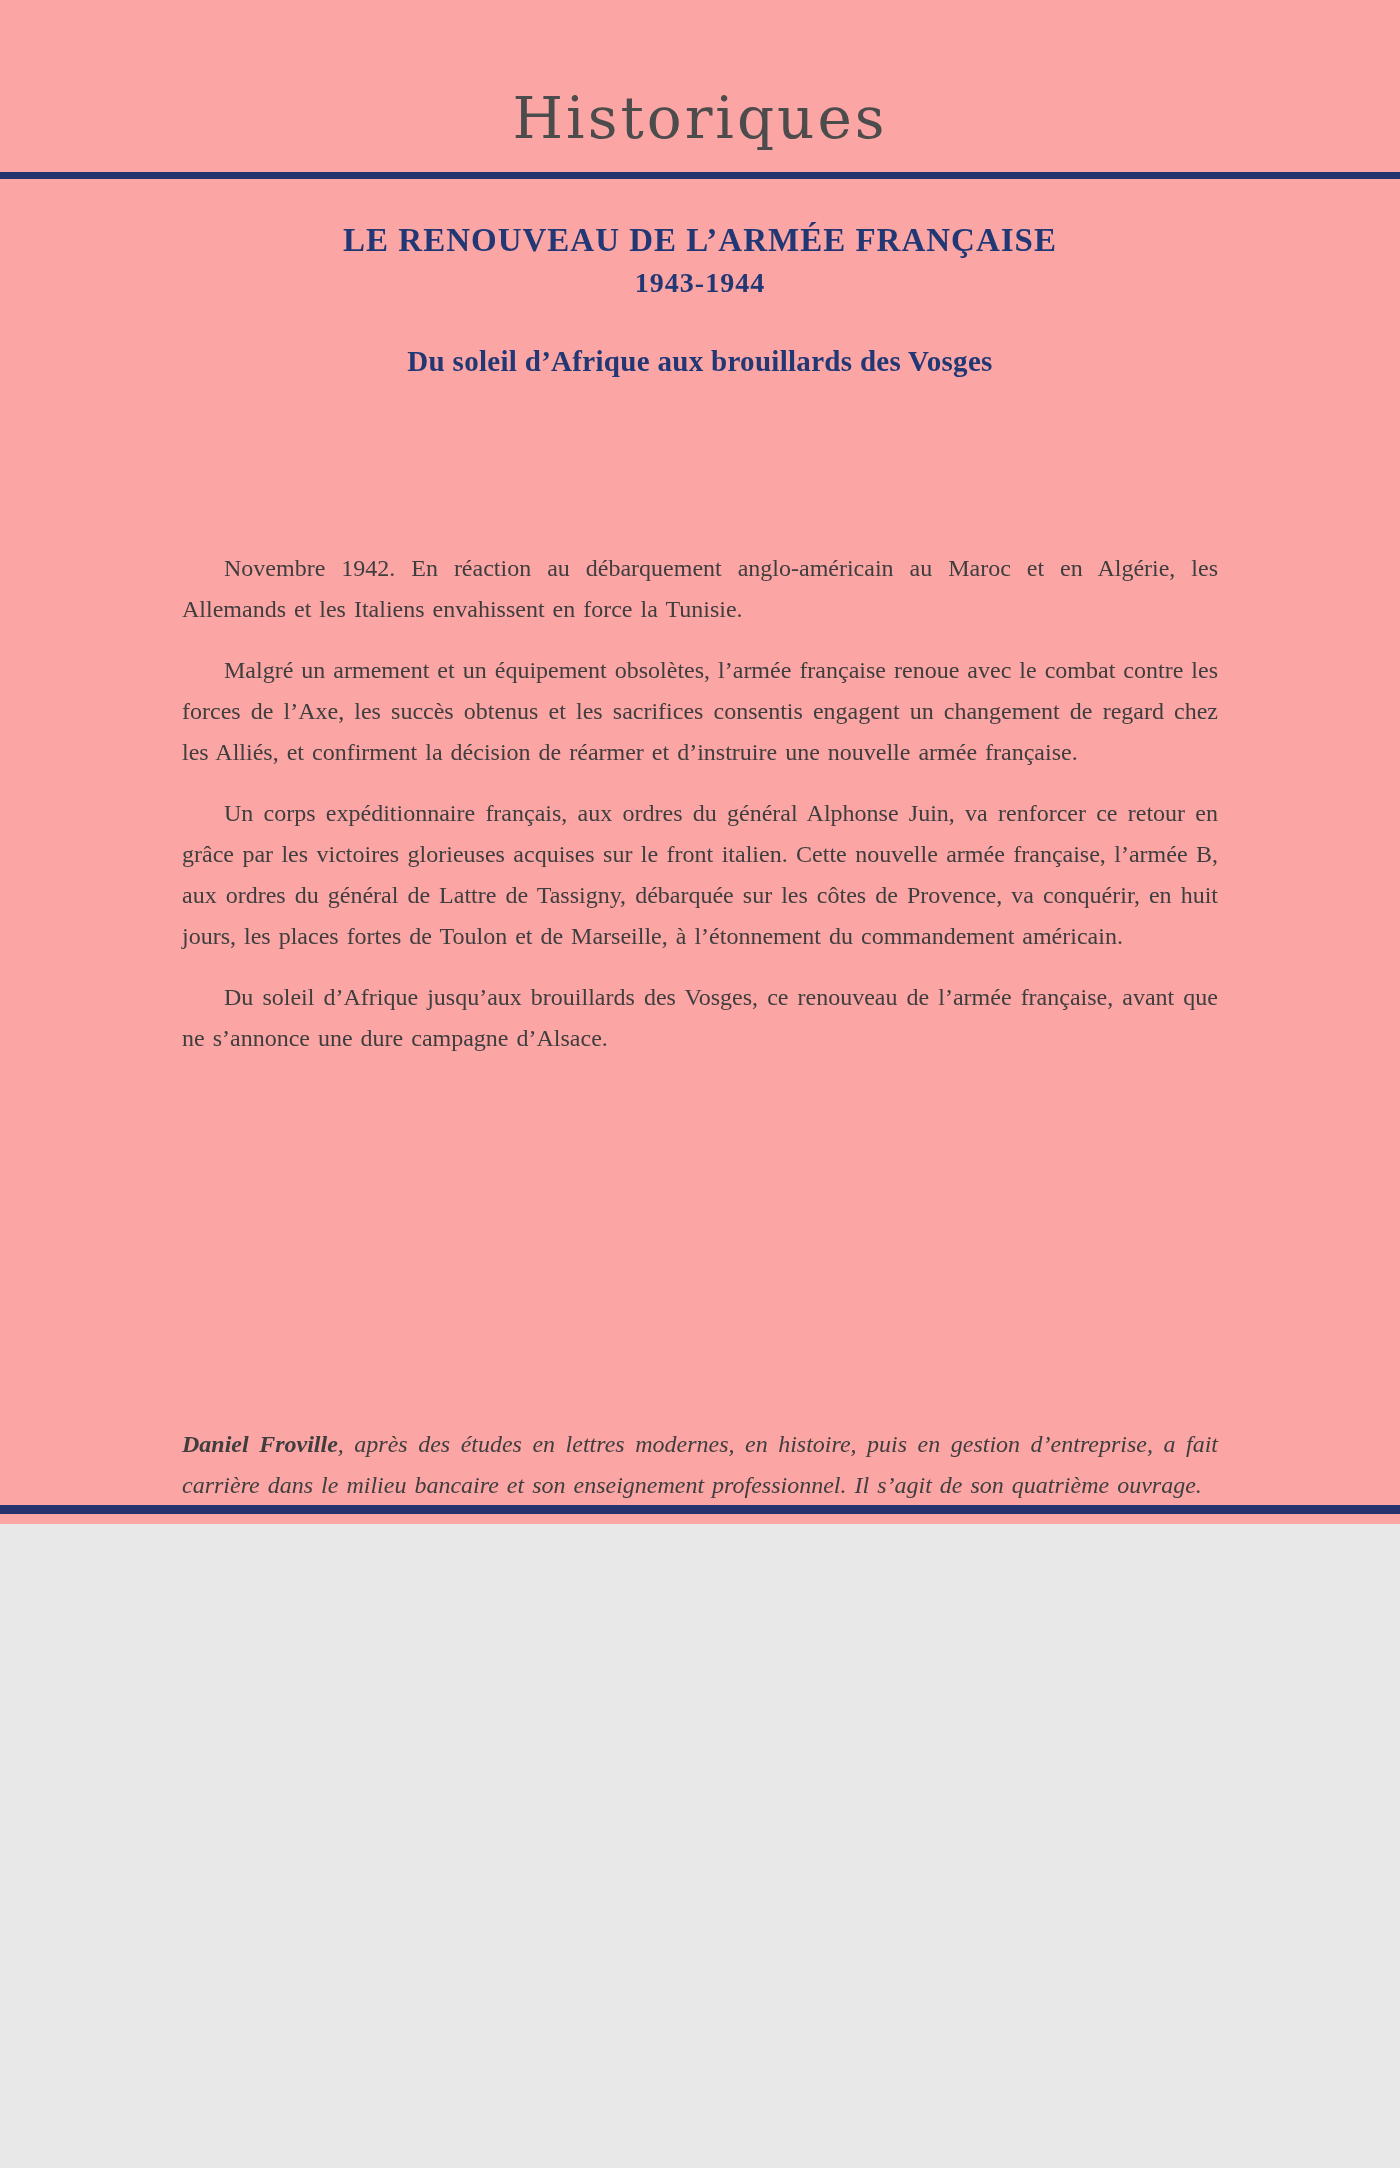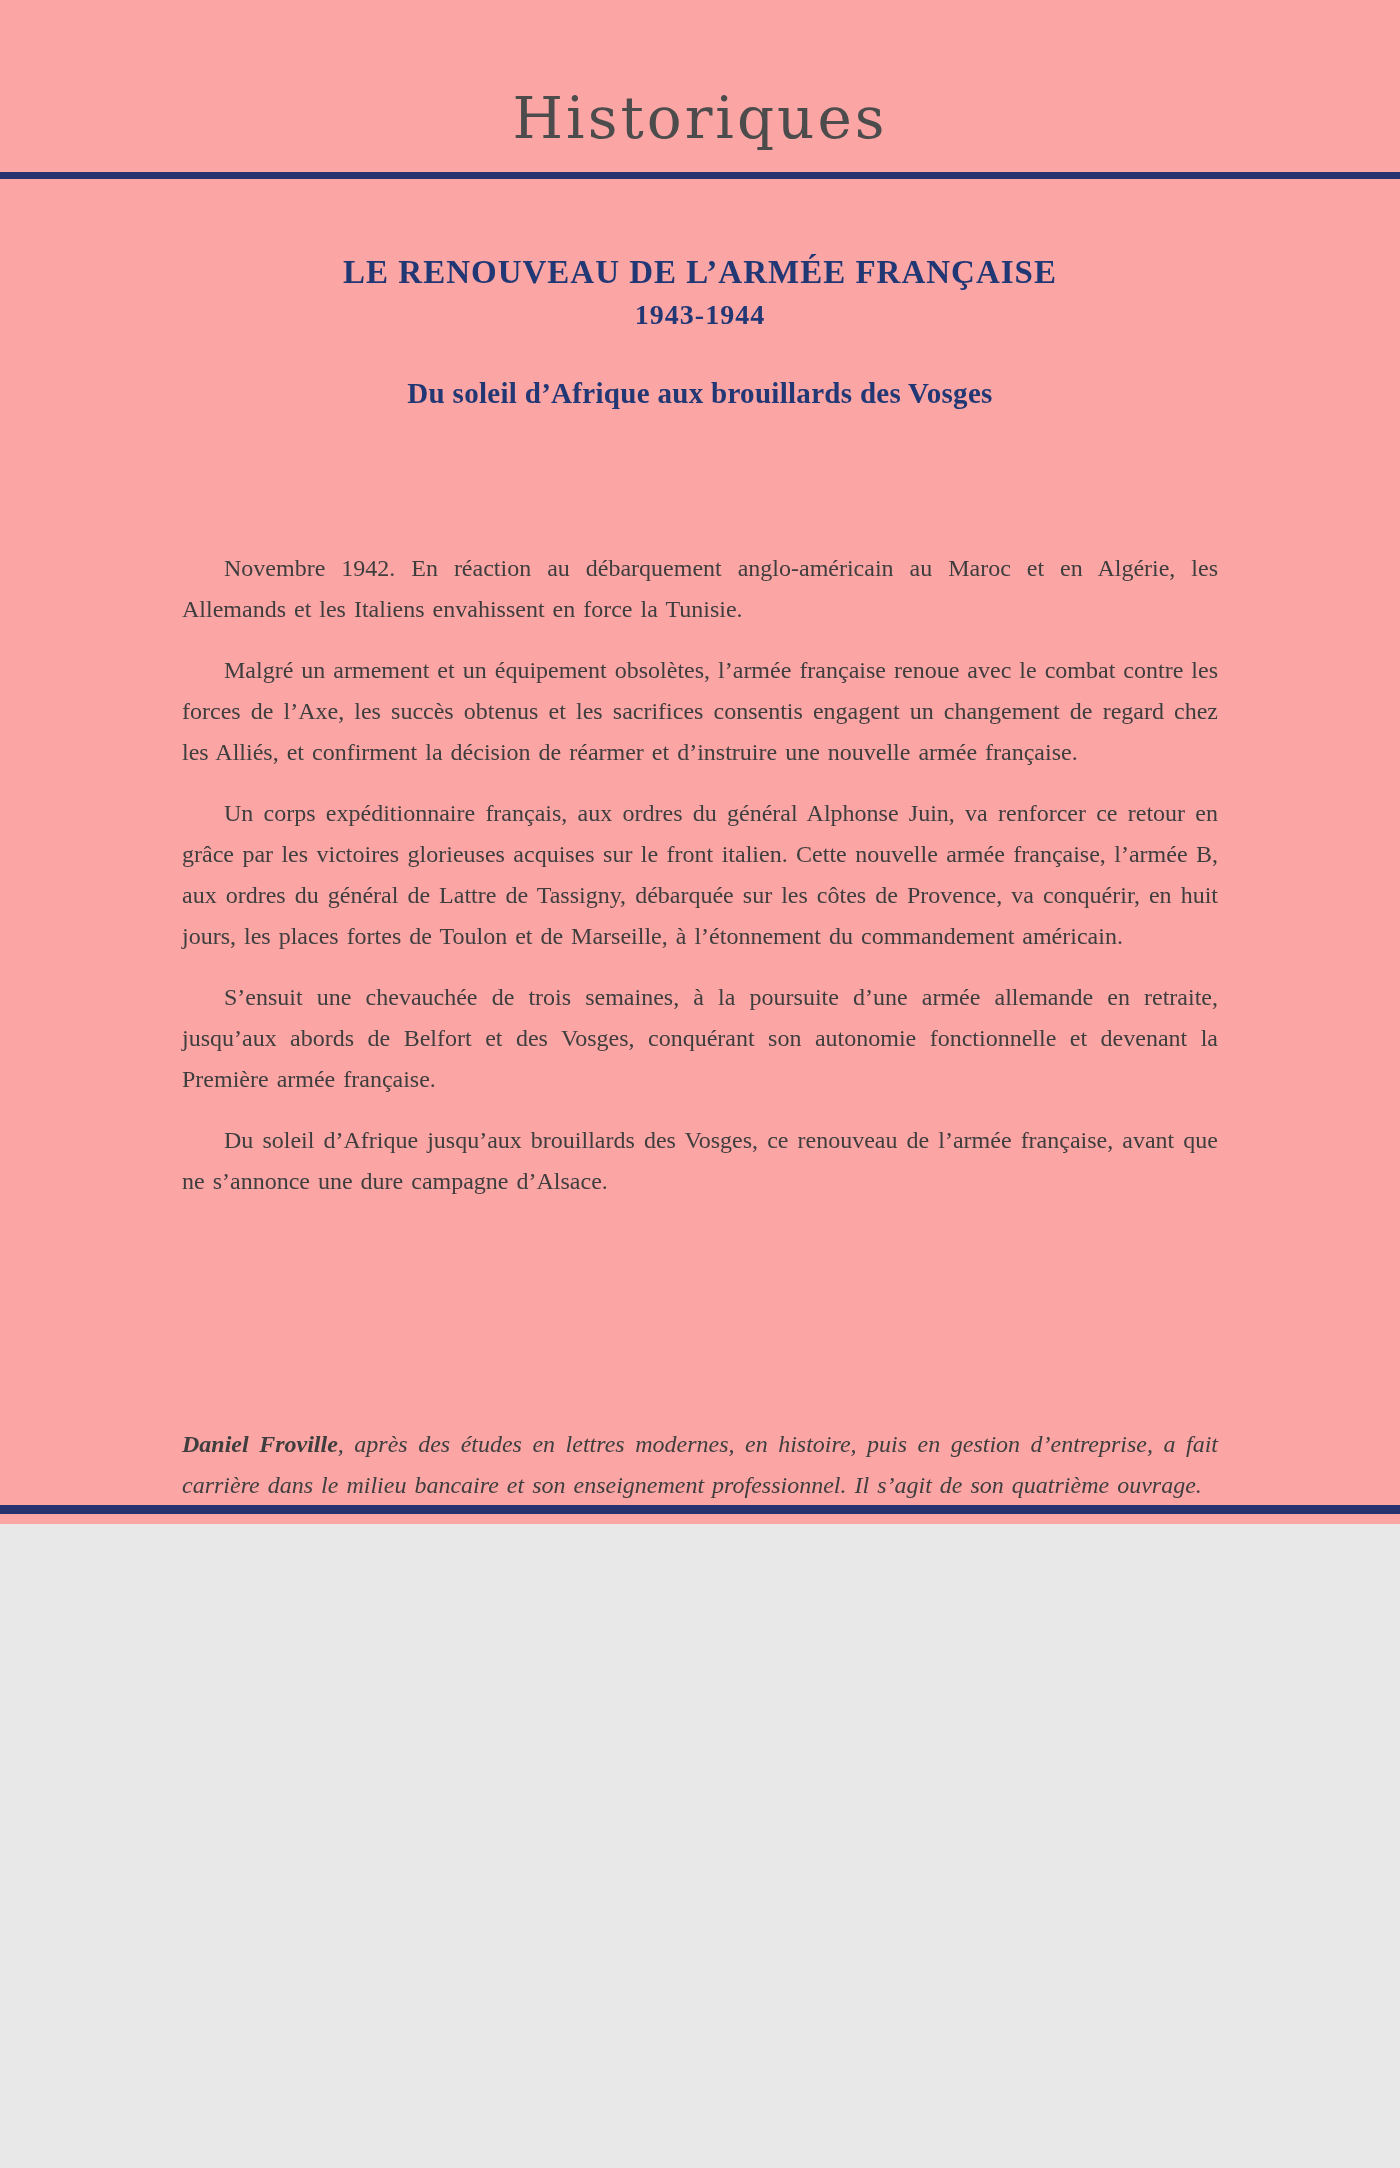--- a/index.html
+++ b/index.html
@@ -32,21 +32,20 @@
     background:var(--rule);
   }
   .bottom-rule{
     position:absolute;bottom:10px;left:0;right:0;height:9px;
     background:var(--rule);
   }
   .title-block{
     position:absolute;top:222px;left:0;width:100%;
     text-align:center;
     color:var(--accent);
-    margin-top:32px;
   }
   .title-line1{
     font-size:33px;font-weight:bold;letter-spacing:1px;
   }
   .title-line2{
     font-size:28px;font-weight:bold;letter-spacing:1px;margin-top:8px;
   }
   .subtitle{
     font-size:29px;font-weight:bold;margin-top:46px;letter-spacing:.3px;
   }
@@ -106,21 +105,20 @@
   <div class="title-block">
     <div class="title-line1">LE RENOUVEAU DE L’ARMÉE FRANÇAISE</div>
     <div class="title-line2">1943-1944</div>
     <div class="subtitle">Du soleil d’Afrique aux brouillards des Vosges</div>
   </div>
 
   <div class="body-text">
     <p>Novembre 1942. En réaction au débarquement anglo-américain au Maroc et en Algérie, les Allemands et les Italiens envahissent en force la Tunisie.</p>
     <p>Malgré un armement et un équipement obsolètes, l’armée française renoue avec le combat contre les forces de l’Axe, les succès obtenus et les sacrifices consentis engagent un changement de regard chez les Alliés, et confirment la décision de réarmer et d’instruire une nouvelle armée française.</p>
     <p>Un corps expéditionnaire français, aux ordres du général Alphonse Juin, va renforcer ce retour en grâce par les victoires glorieuses acquises sur le front italien. Cette nouvelle armée française, l’armée B, aux ordres du général de Lattre de Tassigny, débarquée sur les côtes de Provence, va conquérir, en huit jours, les places fortes de Toulon et de Marseille, à l’étonnement du commandement américain.</p>
-    <p>S’ensuit une chevauchée de trois semaines, à la poursuite d’une armée allemande en retraite, jusqu’aux abords de Belfort et des Vosges, conquérant son autonomie fonctionnelle et devenant la Première armée française.</p>
     <p>Du soleil d’Afrique jusqu’aux brouillards des Vosges, ce renouveau de l’armée française, avant que ne s’annonce une dure campagne d’Alsace.</p>
   </div>
 
   <div class="bio"><span class="author">Daniel Froville</span><span>, après des études en lettres modernes, en histoire, puis en gestion d’entreprise, a fait carrière dans le milieu bancaire et son enseignement professionnel. Il s’agit de son quatrième ouvrage.</span></div>
 
   <div class="isbn">ISBN : 978-2-336-49267-4</div>
   <div class="price">35 €</div>
 
   <div class="barcode">
     <svg id="barcode-svg" width="304" height="162" viewBox="0 0 304 162" xmlns="http://www.w3.org/2000/svg">

